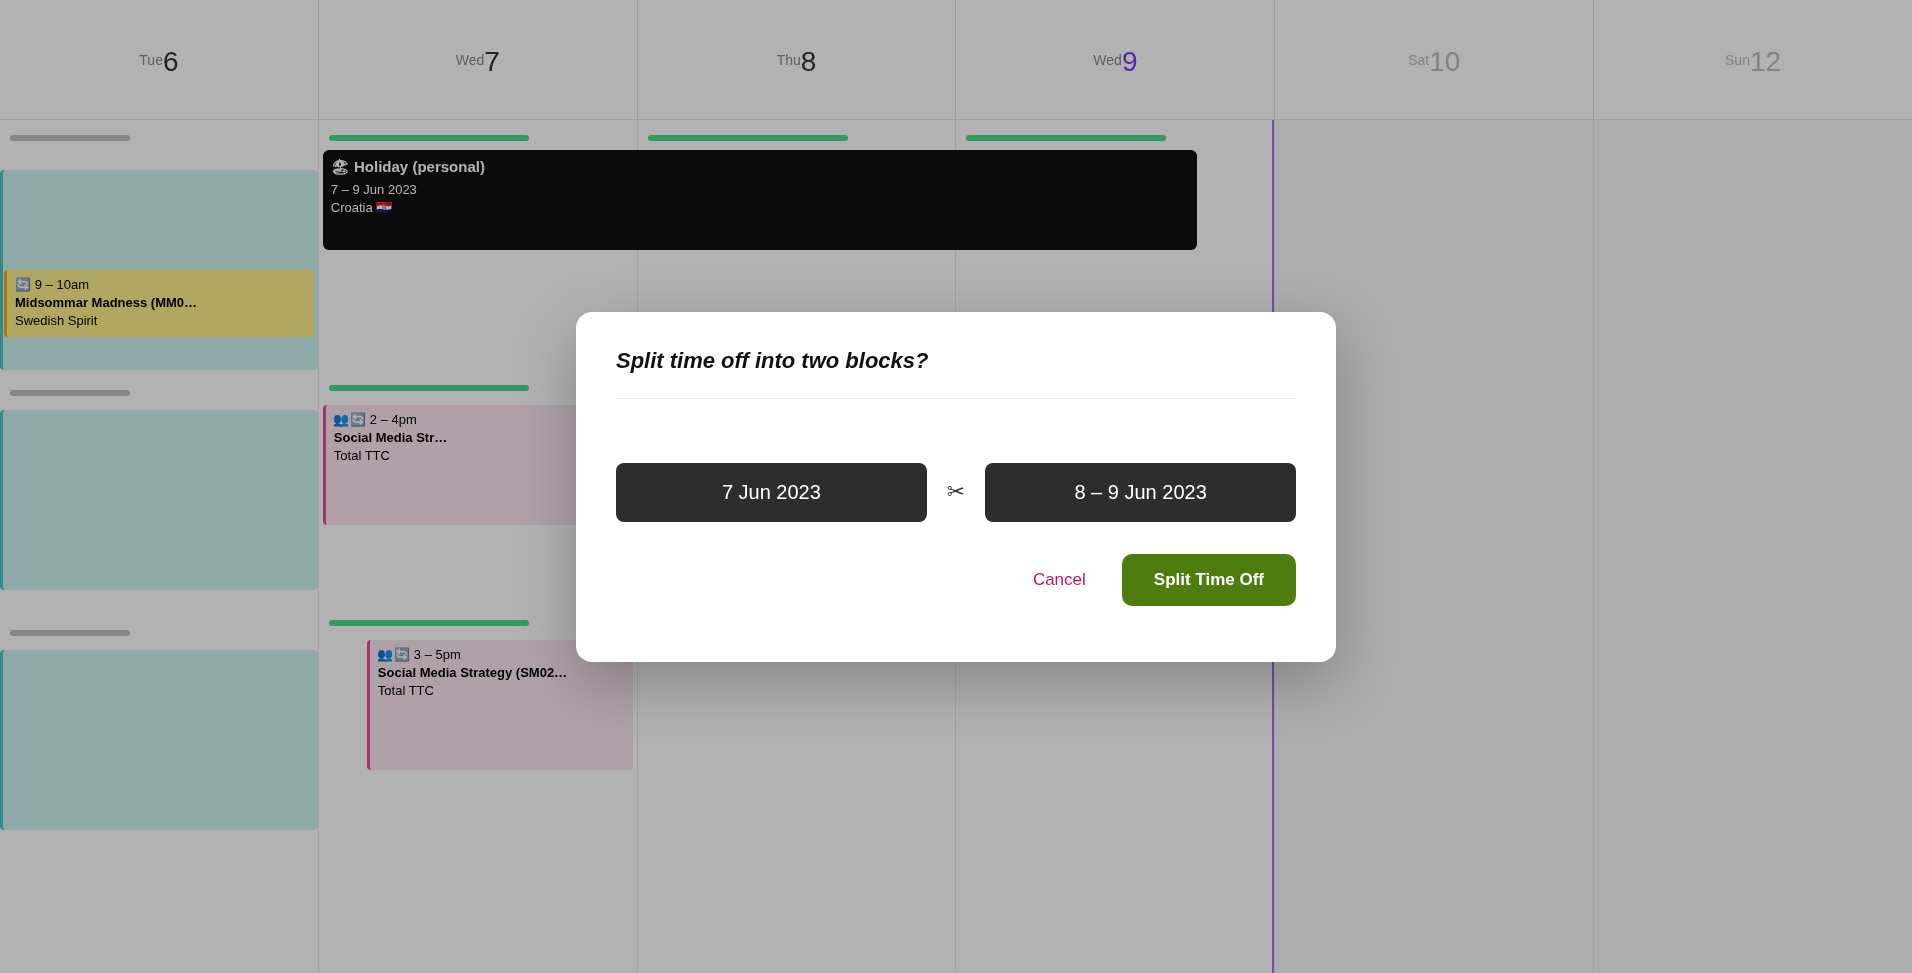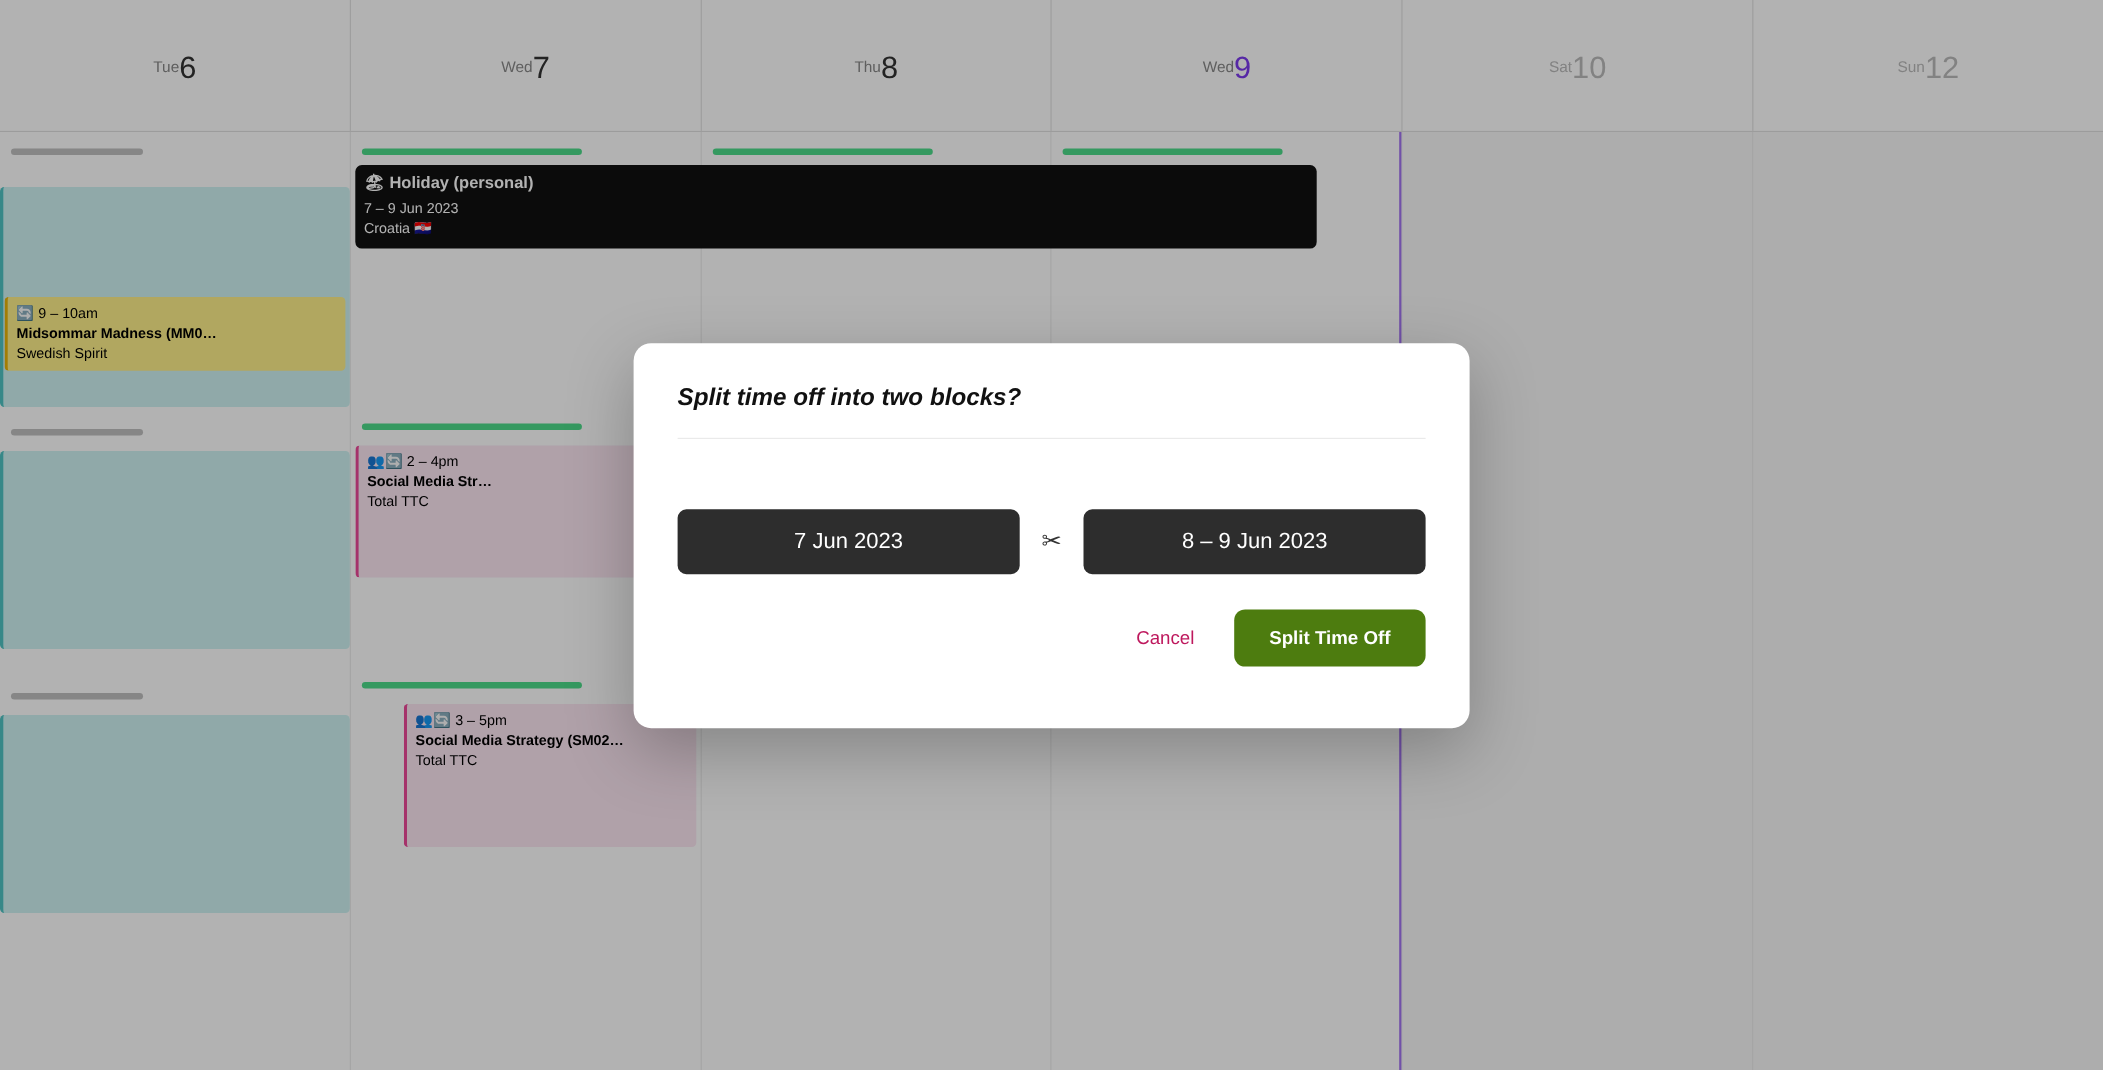--- a/index.html
+++ b/index.html
@@ -282,21 +282,21 @@
         <div>Swedish Spirit</div>
       </div>
       <div class="gray-bar" style="top:270px; left:10px; width:120px;"></div>
       <div class="event event-light-blue" style="top:290px; left:0; right:0; height:180px;"></div>
       <div class="gray-bar" style="top:510px; left:10px; width:120px;"></div>
       <div class="event event-light-blue" style="top:530px; left:0; right:0; height:180px;"></div>
     </div>
 
     <div class="cal-col">
       <div class="avail-bar" style="top:15px; left:10px; width:200px;"></div>
-      <div class="event event-black" style="top:30px; left:4px; right:-560px; height:76px; z-index:5;">
+      <div class="event event-black" style="top:30px; left:4px; right:-560px; height:100px; z-index:5;">
         <div style="font-size:15px; font-weight:600;">🏖 Holiday (personal)</div>
         <div style="font-size:13px; margin-top:4px;">7 – 9 Jun 2023</div>
         <div style="font-size:13px;">Croatia 🇭🇷</div>
       </div>
       <div class="avail-bar" style="top:265px; left:10px; width:200px;"></div>
       <div class="event event-pink" style="top:285px; left:4px; right:4px; height:120px;">
         <div>👥🔄 2 – 4pm</div>
         <div style="font-weight:600;">Social Media Str…</div>
         <div>Total TTC</div>
       </div>

